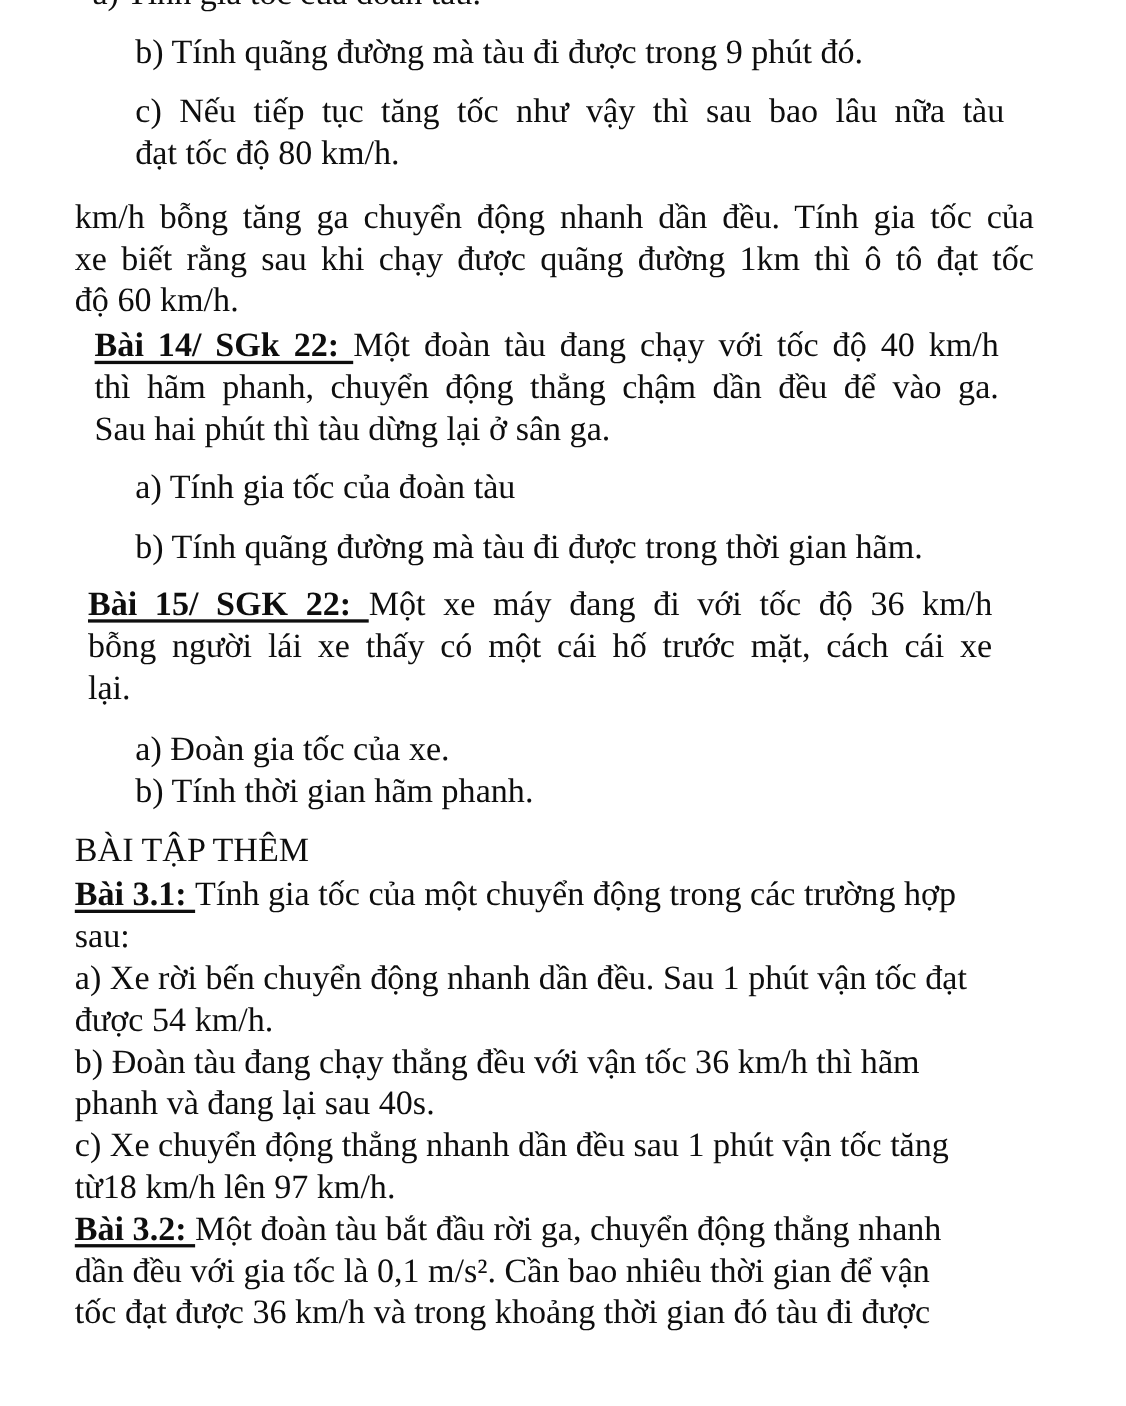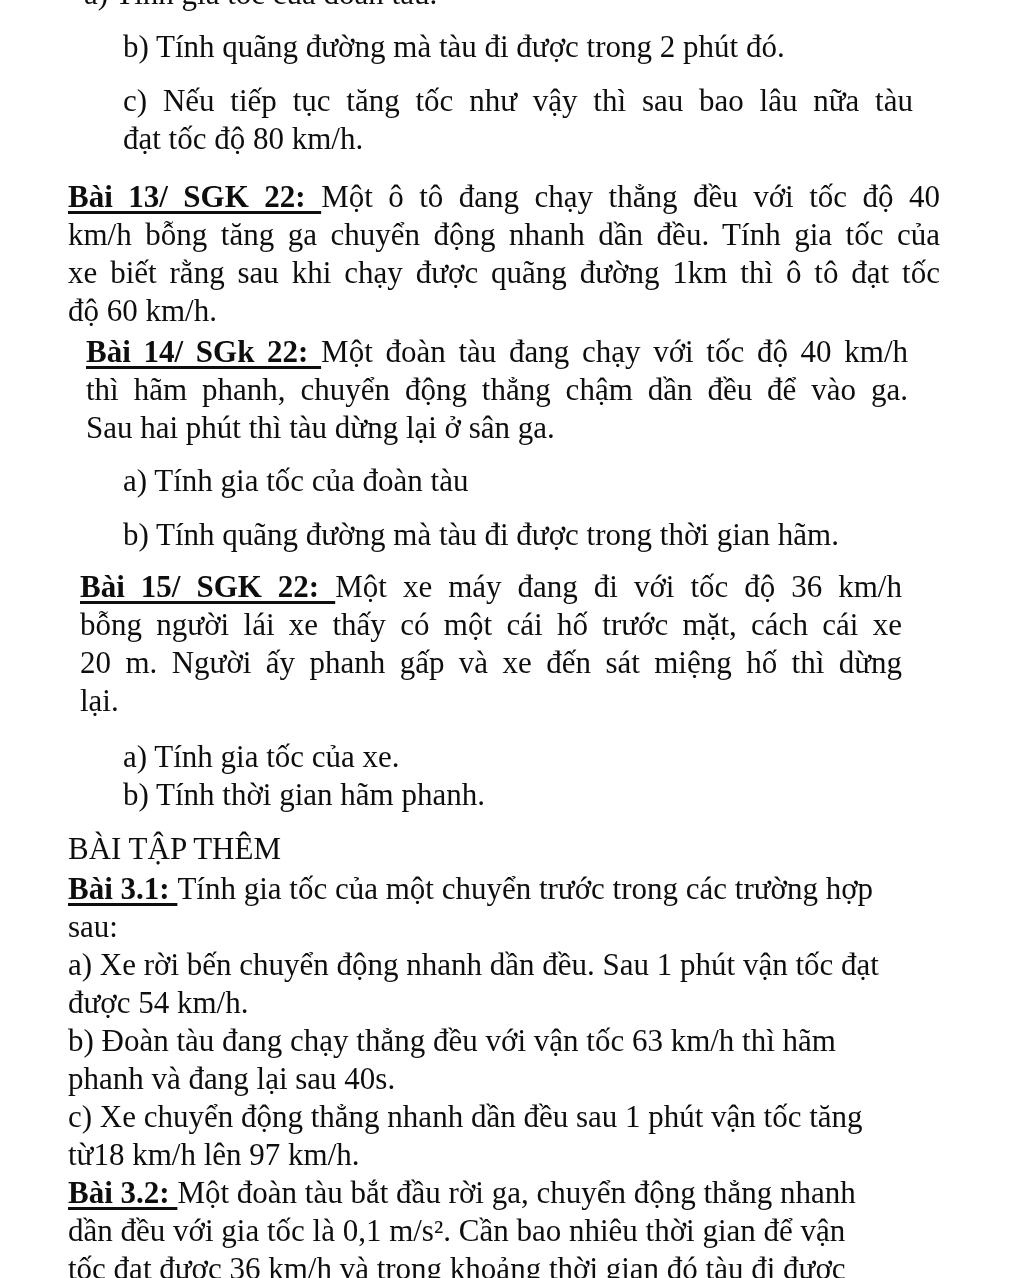--- a/index.html
+++ b/index.html
@@ -49,30 +49,29 @@
 </head>
 <body>
 
 <div class="page">
 
   <div class="clip-top">
     <div class="ln">a) Tính gia tốc của đoàn tàu.</div>
   </div>
 
   <div class="item mt-b1">
-    <div class="ln">b) Tính quãng đường mà tàu đi được trong 2 phút đó.</div>
+    <div class="ln">b) Tính quãng đường mà tàu đi được trong 9 phút đó.</div>
   </div>
 
   <div class="item item-c mt-c1">
     <div class="ln jl">c) Nếu tiếp tục tăng tốc như vậy thì sau bao lâu nữa tàu</div>
     <div class="ln">đạt tốc độ 80 km/h.</div>
   </div>
 
   <div class="b13">
-    <div class="ln jl"><span class="hd">Bài 13/ SGK 22: </span><span>Một ô tô đang chạy thẳng đều với tốc độ 40</span></div>
     <div class="ln jl">km/h bỗng tăng ga chuyển động nhanh dần đều. Tính gia tốc của</div>
     <div class="ln jl">xe biết rằng sau khi chạy được quãng đường 1km thì ô tô đạt tốc</div>
     <div class="ln">độ 60 km/h.</div>
   </div>
 
   <div class="b14">
     <div class="ln jl"><span class="hd">Bài 14/ SGk 22: </span><span>Một đoàn tàu đang chạy với tốc độ 40 km/h</span></div>
     <div class="ln jl">thì hãm phanh, chuyển động thẳng chậm dần đều để vào ga.</div>
     <div class="ln">Sau hai phút thì tàu dừng lại ở sân ga.</div>
   </div>
@@ -80,46 +79,45 @@
   <div class="item mt-14a">
     <div class="ln">a) Tính gia tốc của đoàn tàu</div>
   </div>
   <div class="item mt-14b">
     <div class="ln">b) Tính quãng đường mà tàu đi được trong thời gian hãm.</div>
   </div>
 
   <div class="b15">
     <div class="ln jl"><span class="hd">Bài 15/ SGK 22: </span><span>Một xe máy đang đi với tốc độ 36 km/h</span></div>
     <div class="ln jl">bỗng người lái xe thấy có một cái hố trước mặt, cách cái xe</div>
-    <div class="ln jl">20 m. Người ấy phanh gấp và xe đến sát miệng hố thì dừng</div>
     <div class="ln">lại.</div>
   </div>
 
   <div class="item mt-15a">
-    <div class="ln">a) Tính gia tốc của xe.</div>
+    <div class="ln">a) Đoàn gia tốc của xe.</div>
   </div>
   <div class="item mt-15b">
     <div class="ln">b) Tính thời gian hãm phanh.</div>
   </div>
 
   <div class="mt-btt">
     <div class="ln bold">BÀI TẬP THÊM</div>
   </div>
 
   <div class="bottom-blk mt-31">
-    <div class="ln"><span class="hd">Bài 3.1: </span><span>Tính gia tốc của một chuyển trước trong các trường hợp</span></div>
+    <div class="ln"><span class="hd">Bài 3.1: </span><span>Tính gia tốc của một chuyển động trong các trường hợp</span></div>
     <div class="ln">sau:</div>
   </div>
 
   <div class="bottom-blk">
     <div class="ln">a) Xe rời bến chuyển động nhanh dần đều. Sau 1 phút vận tốc đạt</div>
     <div class="ln">được 54 km/h.</div>
   </div>
   <div class="bottom-blk">
-    <div class="ln">b) Đoàn tàu đang chạy thẳng đều với vận tốc 63 km/h thì hãm</div>
+    <div class="ln">b) Đoàn tàu đang chạy thẳng đều với vận tốc 36 km/h thì hãm</div>
     <div class="ln">phanh và đang lại sau 40s.</div>
   </div>
   <div class="bottom-blk">
     <div class="ln">c) Xe chuyển động thẳng nhanh dần đều sau 1 phút vận tốc tăng</div>
     <div class="ln">từ18 km/h lên 97 km/h.</div>
   </div>
 
   <div class="bottom-blk">
     <div class="ln"><span class="hd">Bài 3.2: </span><span>Một đoàn tàu bắt đầu rời ga, chuyển động thẳng nhanh</span></div>
     <div class="ln">dần đều với gia tốc là 0,1 m/s². Cần bao nhiêu thời gian để vận</div>

